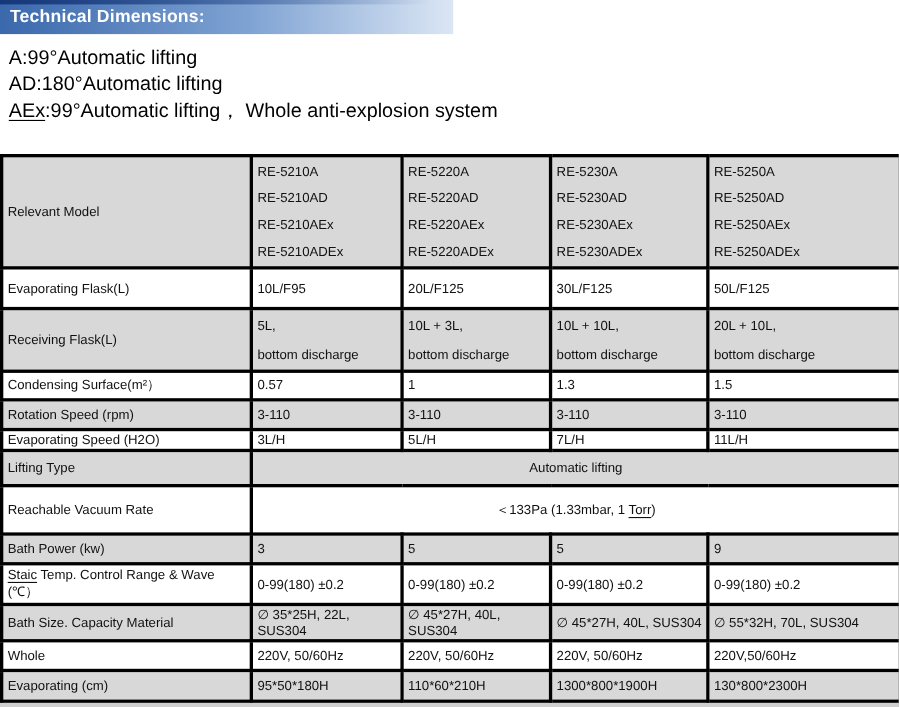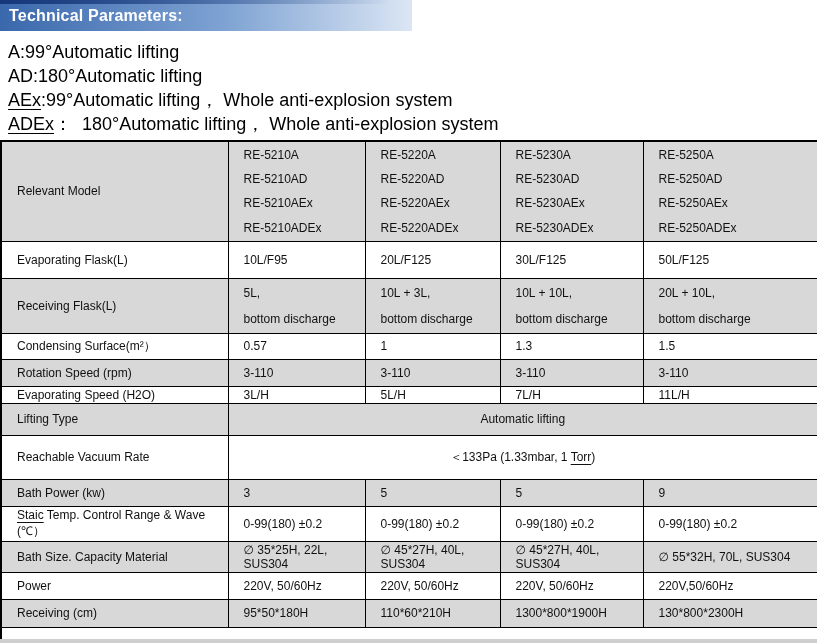--- a/index.html
+++ b/index.html
@@ -30,44 +30,43 @@
     text-decoration-color:#e06666; text-decoration-thickness:1px;
     text-underline-offset:3px;
     text-decoration:underline;
   }
   
   table.spec {
     position:absolute; top:140px; left:0; width:817px;
     border-collapse:collapse; border:2px solid #000;
     font-size:12px; table-layout:fixed; color:#111;
   }
-  table.spec td { border:1px solid #000000; padding:1px 15px; vertical-align:middle; overflow:hidden; }
+  table.spec td { border:3px solid #000000; padding:1px 4px; vertical-align:middle; overflow:hidden; }
   .gray { background:#d8d8d8; }
   .center { text-align:center; }
   .model-cell div { line-height:24.2px; }
   .two-line div { line-height:26px; }
   .notes-cell { text-align:center; white-space:pre-wrap; }
   .notes-cell div { line-height:26px; }
   .bottom-strip {
     position:absolute; left:0; bottom:0; width:817px; height:4px;
     background:#cfcfcf;
   }
 </style>
 </head>
 <body>
 
 <div class="band">
-  <div class="band-title">Technical Parameters:</div>
+  <div class="band-title">Technical Dimensions:</div>
 </div>
 
 <div class="legend">
   <div class="line"><span>A:99°Automatic lifting</span></div>
   <div class="line"><span>AD:180°Automatic lifting</span></div>
   <div class="line"><span class="sp">AEx</span><span>:99°Automatic lifting， Whole anti-explosion system</span></div>
-  <div class="line"><span class="sp">ADEx</span><span>：  180°Automatic lifting， Whole anti-explosion system</span></div>
 </div>
 
 <table class="spec">
   <colgroup>
     <col style="width:227px">
       <col style="width:137px">
       <col style="width:135px">
       <col style="width:143px">
       <col style="width:175px">
   </colgroup>
@@ -169,28 +168,28 @@
       <td>0-99(180) ±0.2</td>
     </tr>
     <tr style="height:27px">
       <td class="gray">Bath Size. Capacity Material</td>
       <td class="gray">∅ 35*25H, 22L, SUS304</td>
       <td class="gray">∅ 45*27H, 40L, SUS304</td>
       <td class="gray">∅ 45*27H, 40L, SUS304</td>
       <td class="gray">∅ 55*32H, 70L, SUS304</td>
     </tr>
     <tr style="height:27px">
-      <td>Power</td>
+      <td>Whole</td>
       <td>220V, 50/60Hz</td>
       <td>220V, 50/60Hz</td>
       <td>220V, 50/60Hz</td>
       <td>220V,50/60Hz</td>
     </tr>
     <tr style="height:28px">
-      <td class="gray">Receiving (cm)</td>
+      <td class="gray">Evaporating (cm)</td>
       <td class="gray">95*50*180H</td>
       <td class="gray">110*60*210H</td>
       <td class="gray">1300*800*1900H</td>
       <td class="gray">130*800*2300H</td>
     </tr>
     <tr style="height:52px">
       <td class="notes-cell" colspan="5">
         <div>Note: Max evaporating speed is affected by operation setting and the performances and matching levels of supporting equipment.</div>
         
       </td>

